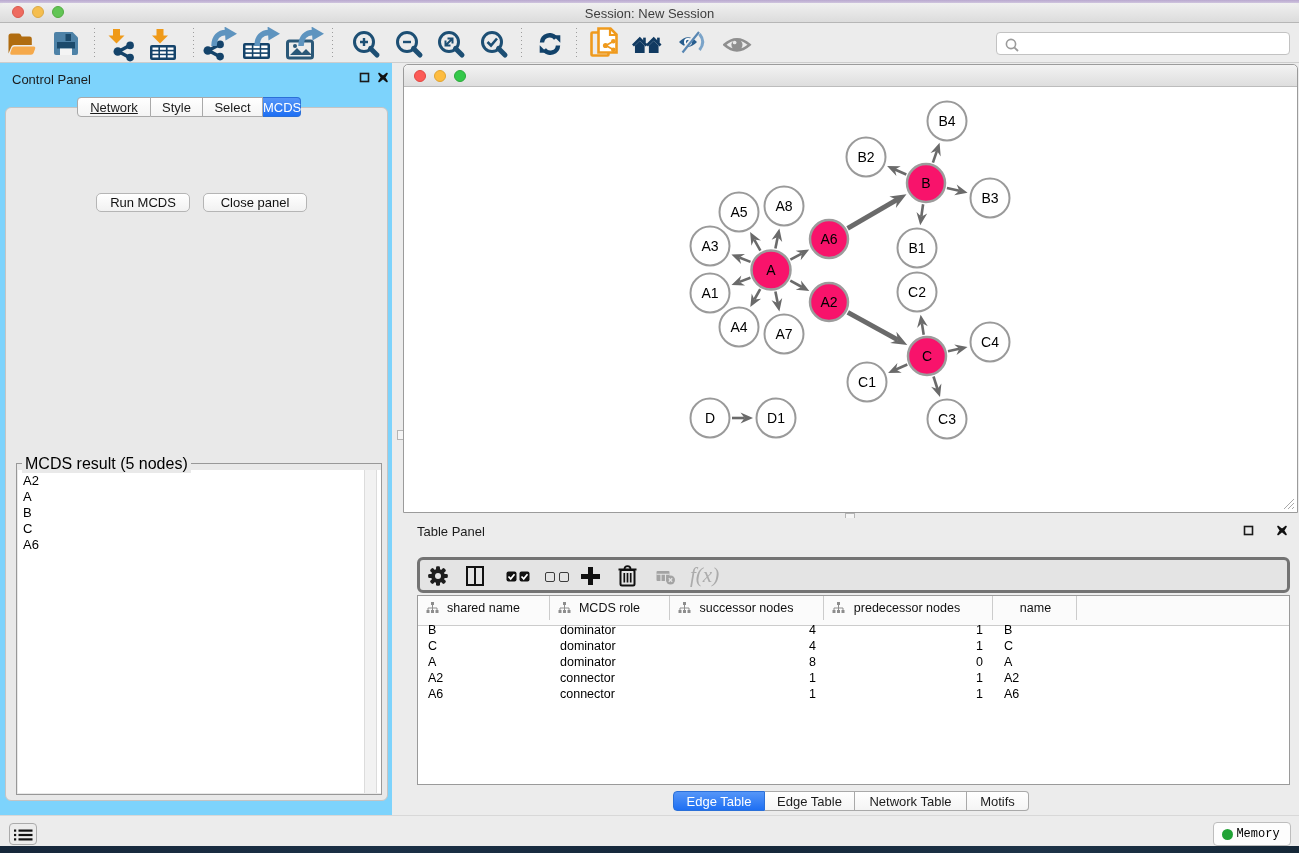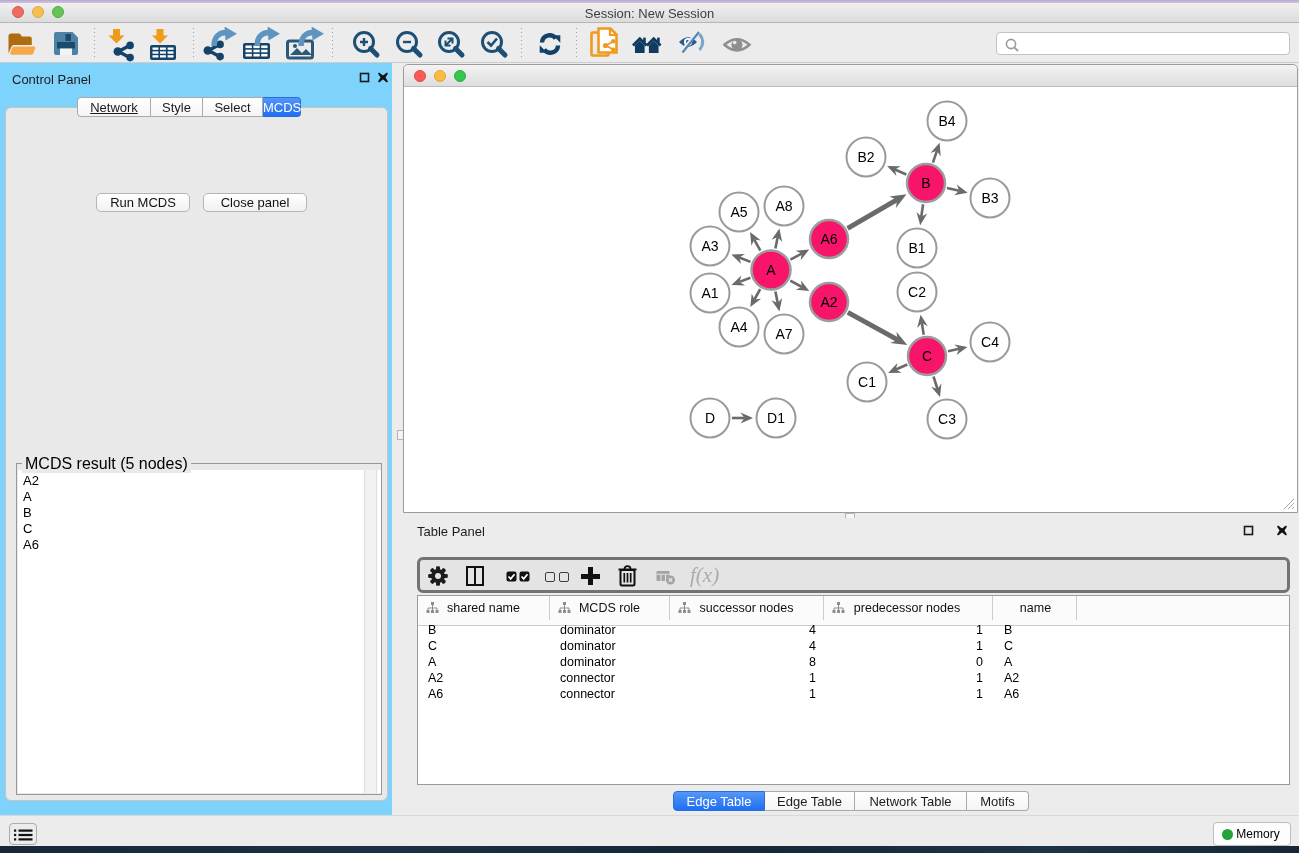--- a/index.html
+++ b/index.html
@@ -40,21 +40,21 @@
 #tpTitle{position:absolute;left:12px;top:6px;font-size:13px;color:#1c1c1c;}
 #ttoolbar{position:absolute;left:12px;top:39px;width:873px;height:36px;background:#e4e4e4;border:3px solid #737373;border-radius:6px;}
 #ttable{position:absolute;left:12px;top:77px;width:873px;height:190px;background:#fff;border:1px solid #9a9a9a;}
 #thead{position:absolute;left:0;top:0;width:871px;height:30px;background:#fbfbfb;border-bottom:1px solid #cccccc;}
 .hcol{position:absolute;top:0;height:24px;border-right:1px solid #cccccc;}
 .hlab{position:absolute;left:0;right:0;top:5px;text-align:center;font-size:12.5px;color:#111;}
 .trow{position:absolute;font-size:12.5px;color:#000;}
 
 #btabs{position:absolute;left:268px;top:273px;display:flex;height:20px;}
 
-#statusbar{left:0;top:815px;width:1299px;height:31px;background:#ececec;border-top:1px solid #d8d8d8;}
+#statusbar{left:0;top:815px;width:1299px;height:31px;background:#ececec;border-top:1px solid #d8d8d8;font-family:Liberation Mono, monospace;}
 #listbtn{position:absolute;left:9px;top:7px;width:28px;height:22px;background:#ececec;border:1px solid #ababab;border-radius:4px;}
 #membtn{position:absolute;left:1213px;top:6px;width:78px;height:24px;background:#fdfdfd;border:1px solid #bdbdbd;border-radius:4px;font-size:12px;color:#000;line-height:22px;text-align:center;padding-left:12px;}
 #memdot{position:absolute;left:8px;top:6px;width:11px;height:11px;border-radius:50%;background:#21a336;}
 .vsplit{position:absolute;background:#f5f5f5;border:1px solid #b5b5b5;}
 </style></head>
 <body>
 <div class="abs" id="deskTop"></div>
 <div class="abs" id="titlebar">
  <div class="tl" style="left:12px;top:3px;background:#ee6b60;border:1px solid #d9594e;"></div>
  <div class="tl" style="left:32px;top:3px;background:#f5be4f;border:1px solid #dba946;"></div>

